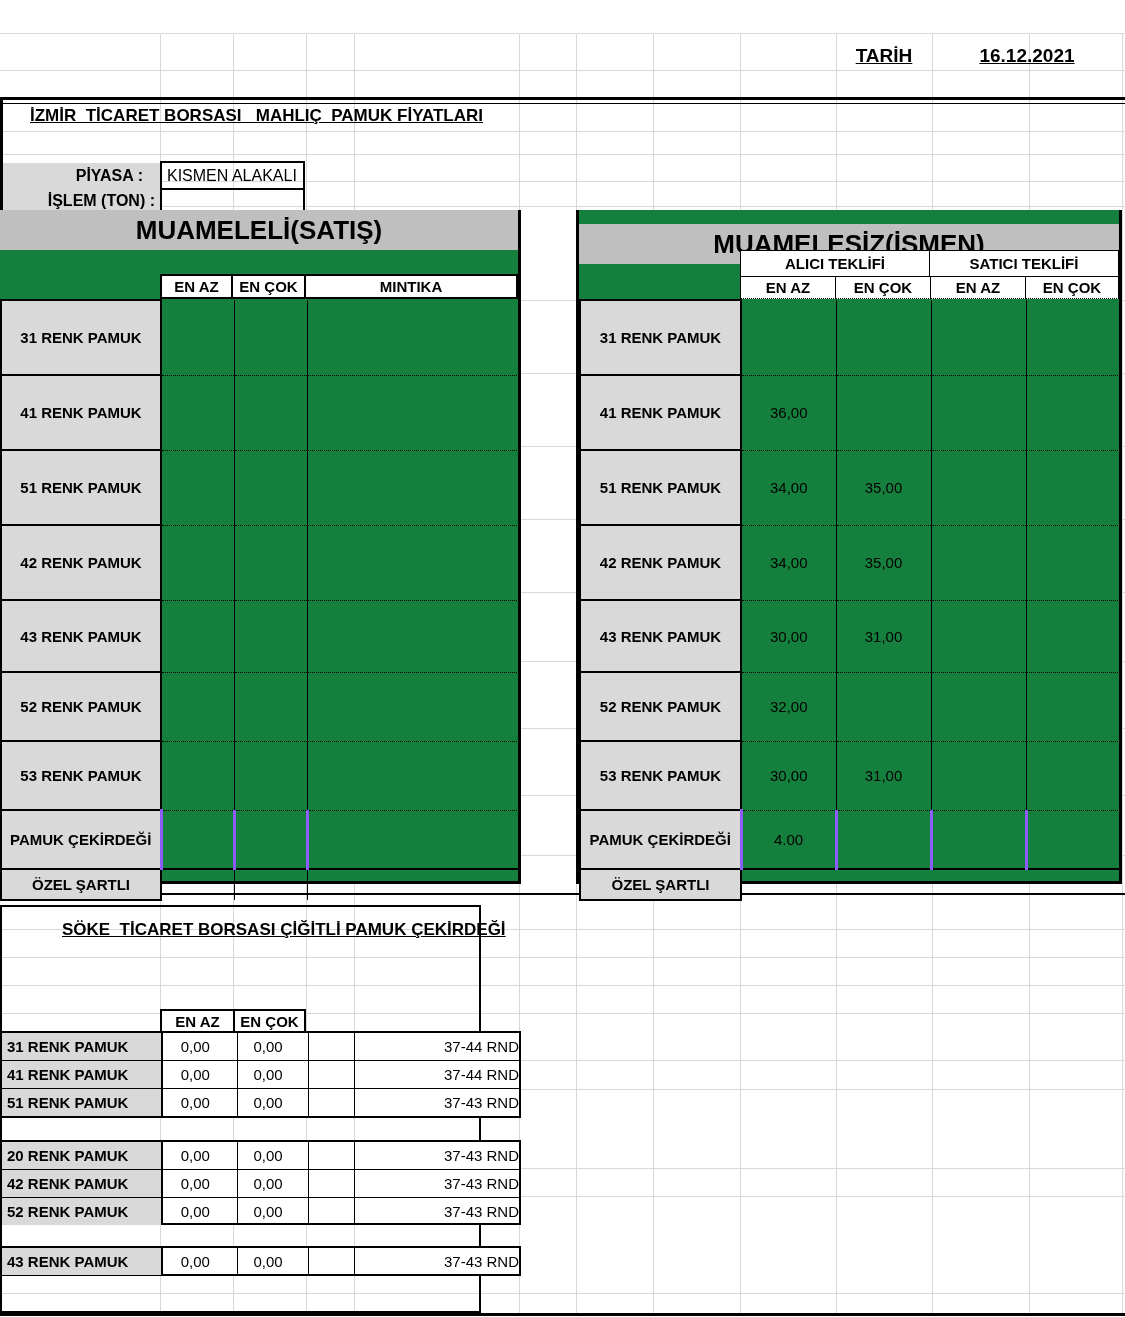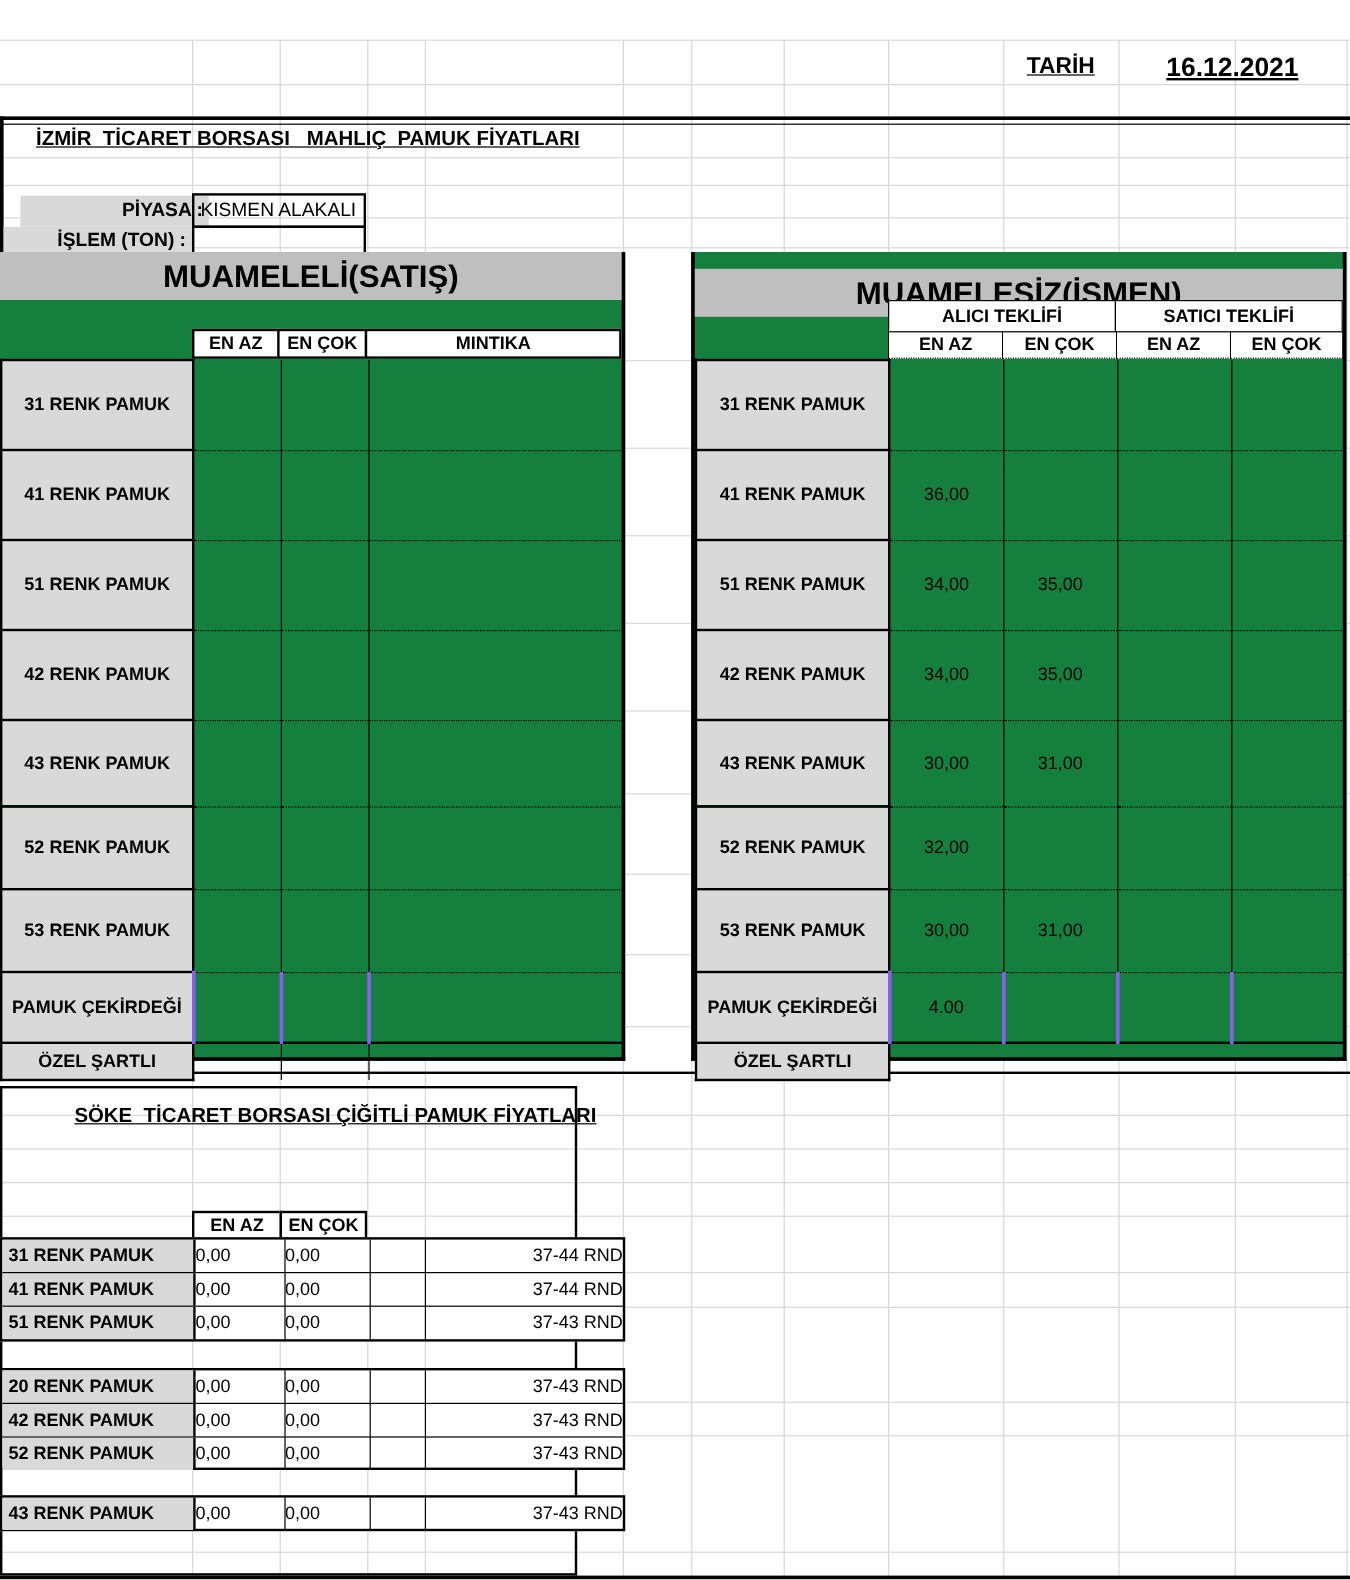--- a/index.html
+++ b/index.html
@@ -30,21 +30,21 @@
   tr.r57 td{height:57px;} tr.r29 td{height:29px;}
   .hdrcell{position:absolute;box-sizing:border-box;border:2px solid #000;background:#fff;
            font-weight:bold;font-size:15px;display:flex;align-items:center;justify-content:center;}
   .hdrcell2{position:absolute;box-sizing:border-box;border:1px solid #000;background:#fff;
            font-weight:bold;font-size:15px;display:flex;align-items:center;justify-content:center;}
   .hdrdot{border-bottom:1px dotted #000;}
   .soke-box{position:absolute;left:0;width:521px;border:2px solid #000;background:#fff;box-sizing:border-box;}
   .soke-box table{width:517px;}
   td.slbl{background:#d9d9d9;font-weight:bold;text-align:left;padding-left:5px;
           border-right:2px solid #000;border-bottom:1px solid #000;}
-  td.sval{text-align:left;padding-right:9px;border-right:1px solid #000;border-bottom:1px solid #000;margin-top:37px;}
+  td.sval{text-align:center;padding-right:9px;border-right:1px solid #000;border-bottom:1px solid #000;margin-top:37px;}
   td.sgap{border-right:1px solid #000;border-bottom:1px solid #000;}
   td.srnd{text-align:right;padding-left:6px;border-bottom:1px solid #000;}
   tr.s28 td{height:27px;}
   tr:last-child td.slbl, tr:last-child td.sval, tr:last-child td.sgap, tr:last-child td.srnd{border-bottom:none;}
 </style>
 </head>
 <body>
 
 <div class="page">
 
@@ -82,30 +82,30 @@
     <div class="gl glh" style="top:1013px"></div>
       <div class="gl glh" style="top:1060px"></div>
     <div class="gl glh" style="top:1089px"></div>
       <div class="gl glh" style="top:1168px"></div>
     <div class="gl glh" style="top:1196px"></div>
       <div class="gl glh" style="top:1293px"></div>
   </div>
 
 
   <div class="abs cell cc bold u" style="left:836px;top:42px;width:96px;height:28px;font-size:19px;">TARİH</div>
-  <div class="abs cell cc bold u" style="left:932px;top:42px;width:190px;height:28px;font-size:22px;">16.12.2021</div>
+  <div class="abs cell cc bold u" style="left:932px;top:42px;width:190px;height:28px;font-size:19px;">16.12.2021</div>
 
   <div class="rule" style="left:0;top:97px;width:1125px;height:3px;"></div>
   <div class="rule" style="left:0;top:103px;width:1125px;height:1px;"></div>
   <div class="rule" style="left:0;top:97px;width:3px;height:787px;"></div>
   <div class="rule" style="left:0;top:893px;width:1125px;height:2px;"></div>
   <div class="rule" style="left:0;top:1313px;width:1125px;height:3px;"></div>
 
   <div class="abs bold u pre" style="left:30px;top:106px;font-size:17px;white-space:pre;">İZMİR  TİCARET BORSASI   MAHLIÇ  PAMUK FİYATLARI</div>
-  <div class="abs cell cr graylbl bold" style="left:3px;top:163px;width:157px;height:26px;font-size:16px;padding-right:5px;margin-left:14px;">PİYASA :</div>
+  <div class="abs cell cr graylbl bold" style="left:3px;top:163px;width:157px;height:26px;font-size:16px;padding-right:17px;">PİYASA :</div>
   <div class="abs cell" style="left:160px;top:161px;width:145px;height:29px;border:2px solid #000;font-size:16px;padding-left:5px;">KISMEN ALAKALI</div>
   <div class="abs cell cr graylbl bold" style="left:3px;top:189px;width:157px;height:24px;font-size:16px;padding-right:5px;">İŞLEM (TON) :</div>
   <div class="abs cell" style="left:160px;top:188px;width:145px;height:26px;border:2px solid #000;font-size:16px;padding-left:5px;"></div>
 
   <div class="twrap" style="left:0;top:210px;width:521px;height:674px;border-right:3px solid #000;border-bottom:3px solid #000;">
     <div class="band" style="height:40px;">MUAMELELİ(SATIŞ)</div>
     <div class="hdrcell" style="left:160px;top:64px;width:73px;height:25px;">EN AZ</div>
     <div class="hdrcell" style="left:231px;top:64px;width:75px;height:25px;">EN ÇOK</div>
     <div class="hdrcell" style="left:304px;top:64px;width:214px;height:25px;">MINTIKA</div>
     <table style="position:absolute;left:0;top:89px;width:518px;">
@@ -249,21 +249,21 @@
           </tr>
       <tr class="r29">
             <td class="lbl">ÖZEL ŞARTLI</td>
             <td class="vlast" colspan="4"></td>
           </tr>
     </tbody>
       </table>
   </div>
 
   <div class="abs" style="left:0;top:905px;width:481px;height:408px;border:2px solid #000;"></div>
-  <div class="abs bold u pre" style="left:62px;top:920px;font-size:17px;white-space:pre;">SÖKE  TİCARET BORSASI ÇİĞİTLİ PAMUK FİYATLARI</div>
+  <div class="abs bold u pre" style="left:62px;top:920px;font-size:17px;white-space:pre;">SÖKE  TİCARET BORSASI ÇİĞİTLİ PAMUK ÇEKİRDEĞİ</div>
 
   <div class="hdrcell" style="left:160px;top:1009px;width:75px;height:24px;">EN AZ</div>
   <div class="hdrcell" style="left:233px;top:1009px;width:73px;height:24px;">EN ÇOK</div>
 
   <div class="soke-box" style="top:1031px;height:87px;">
     <table>
       <colgroup>
           <col style="width:160px">
           <col style="width:75px">
           <col style="width:71px">

